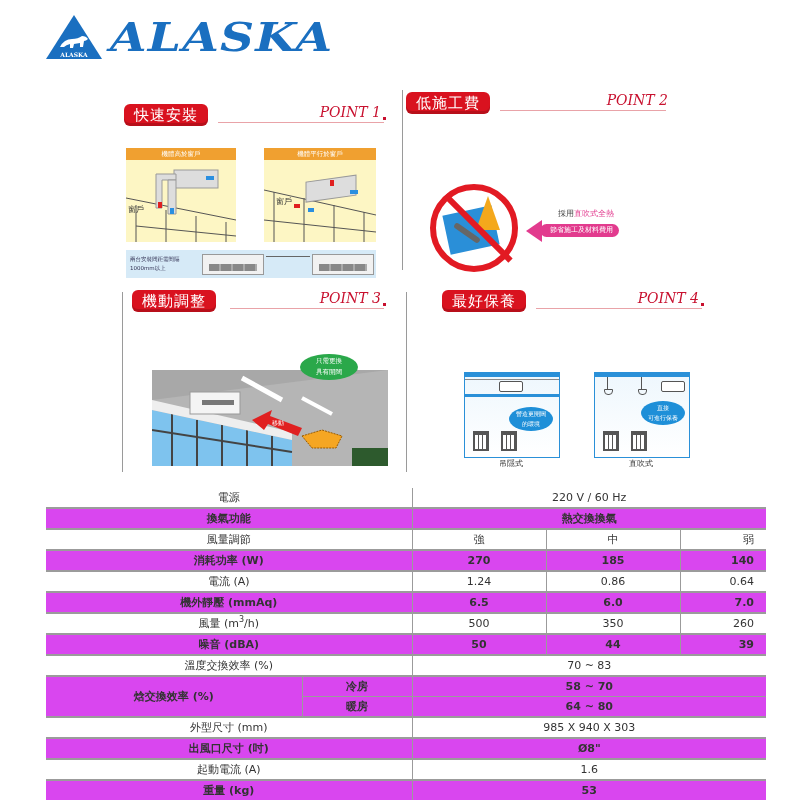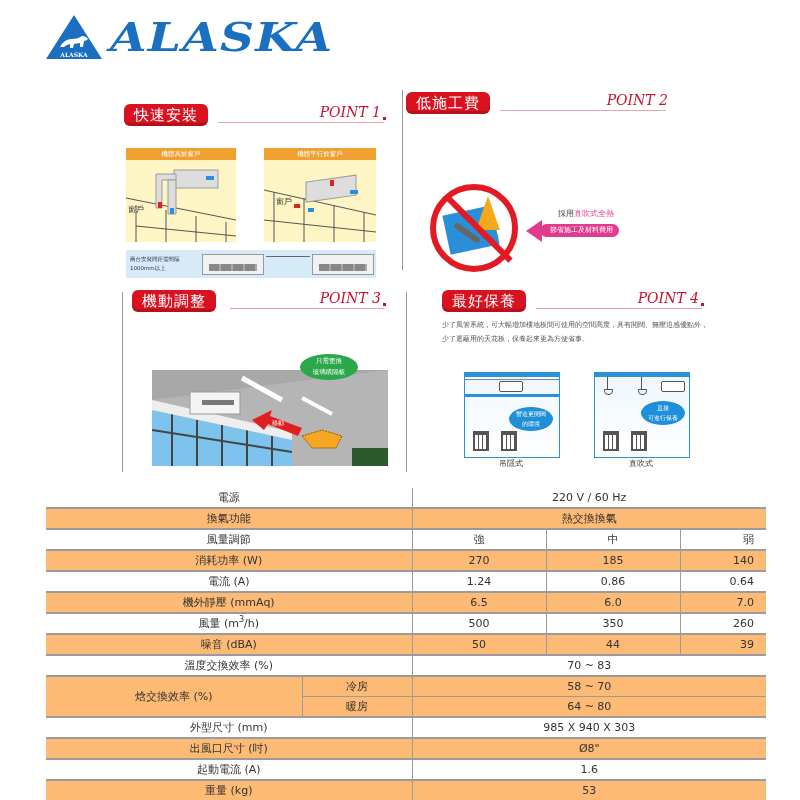--- a/index.html
+++ b/index.html
@@ -55,21 +55,21 @@
   .room { position:absolute; border:1px solid #2a90d8; background:linear-gradient(#eef7fd,#ffffff); }
   .room .ceil { position:absolute; left:0; right:0; top:0; height:4px; background:#2a90d8; }
   .blue-bubble { position:absolute; width:44px; height:24px; border-radius:50%; background:#1e8fd8; color:#fff; font-size:6px; text-align:center; line-height:10px; padding-top:2px; box-sizing:border-box; }
   .roomlbl { position:absolute; font-size:8px; color:#333; text-align:center; }
   .chair { position:absolute; width:16px; height:20px; border:2px solid #555; border-top-width:4px; box-sizing:border-box; background:repeating-linear-gradient(90deg,#fff 0 3px,#555 3px 4px); }
 
   
   .spec { position:absolute; left:46px; top:488px; width:720px; border-collapse:collapse; font-size:11px; color:#333;
           font-family:"DejaVu Sans", "Liberation Sans", sans-serif; }
   .spec td { height:19px; padding:0; text-align:center; border-bottom:2px solid #9b9b9b; line-height:18px; white-space:nowrap; }
-  .spec tr.alt td { background:#fdba74; }
+  .spec tr.alt td { background:#d946ef;font-weight:bold; }
   .spec td.label { border-right:1px solid #9b9b9b; }
   .spec td.sub { border-right:1px solid #9b9b9b; border-left:1px solid #9b9b9b; }
   .spec td.mid { border-left:1px solid #9b9b9b; border-right:1px solid #9b9b9b; }
   .spec td.rtxt { text-align:right; padding-right:12px; }
   .spec tr:first-child td { border-bottom-width:2px; }
   .spec tr:last-child td { border-bottom:none; }
   sup { font-size:8px; line-height:0; }
 </style>
 </head>
 <body>
@@ -193,29 +193,28 @@
         <line x1="90" y1="8" x2="130" y2="30" stroke="#fff" stroke-width="5"></line>
         <line x1="150" y1="28" x2="180" y2="44" stroke="#fff" stroke-width="4"></line>
         <polygon points="100,50 120,40 118,46 150,58 146,66 116,54 112,60" fill="#e02020"></polygon>
         <polygon points="150,66 170,60 190,66 184,78 160,78" fill="#f5a623" stroke="#9a5b00" stroke-dasharray="2,1"></polygon>
         <rect x="200" y="78" width="36" height="18" fill="#2d5a2d"></rect>
         <text x="120" y="55" font-size="6" fill="#fff">移動</text>
       </svg>
     </div>
     <div class="green-bubble" style="left:182px; top:70px;">
       <div>只需更換</div>
-      <div>玻璃或隔板</div>
+      <div>具有開闊</div>
     </div>
   </div>
 
   <div class="panel p4">
     <div class="ptitle">最好保養</div>
     <div class="pline"></div>
     <div class="pnum"><span>POINT 4</span><span class="dot"></span></div>
-    <div class="pdesc">少了風管系統，可大幅增加樓地板間可使用的空間高度，具有開闊、無壓迫感優點外，少了遮蔽用的天花板，保養起來更為方便省事。</div>
 
     <div class="room" style="left:28px; top:88px; width:94px; height:84px;">
       <div class="ceil"></div>
       <div style="position:absolute; left:0; right:0; top:6px; height:14px; border-top:1px solid #888; border-bottom:3px solid #2a90d8;"></div>
       <div style="position:absolute; left:34px; top:8px; width:22px; height:9px; border:1px solid #555; border-radius:2px; background:#fff;"></div>
       <div class="chair" style="left:8px; top:58px;"></div>
       <div class="chair" style="left:36px; top:58px;"></div>
       <div class="blue-bubble" style="left:44px; top:34px;">
         <div>營造更開闊</div>
         <div>的環境</div>

